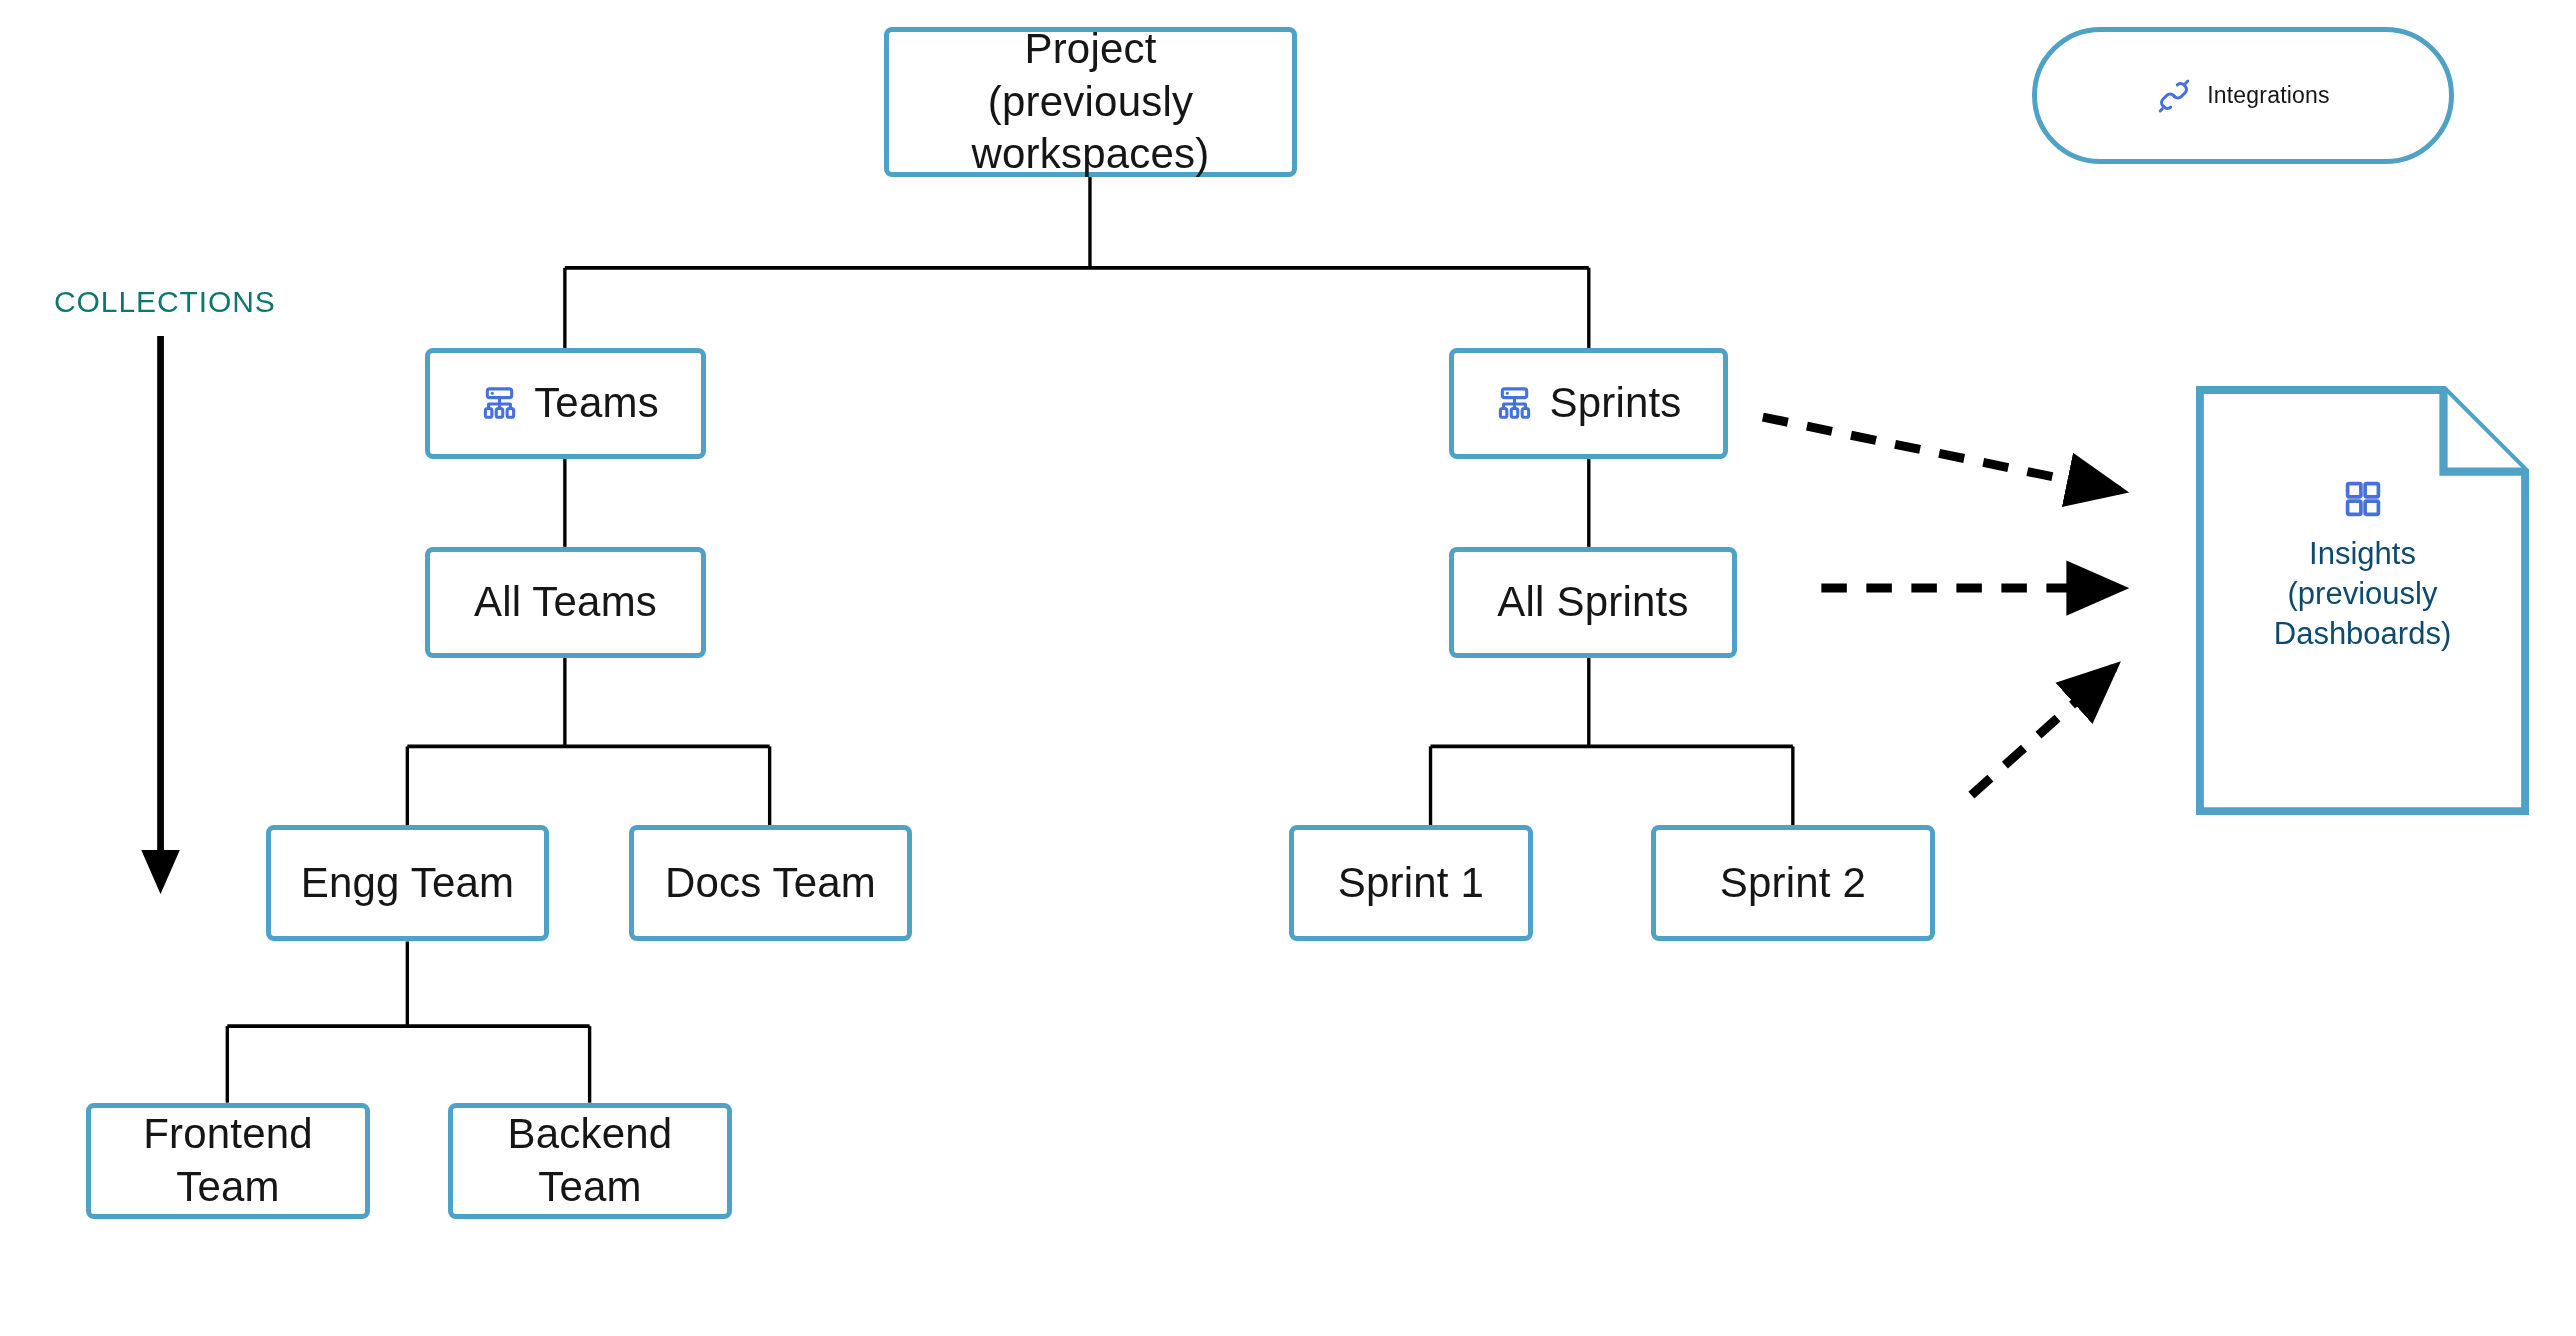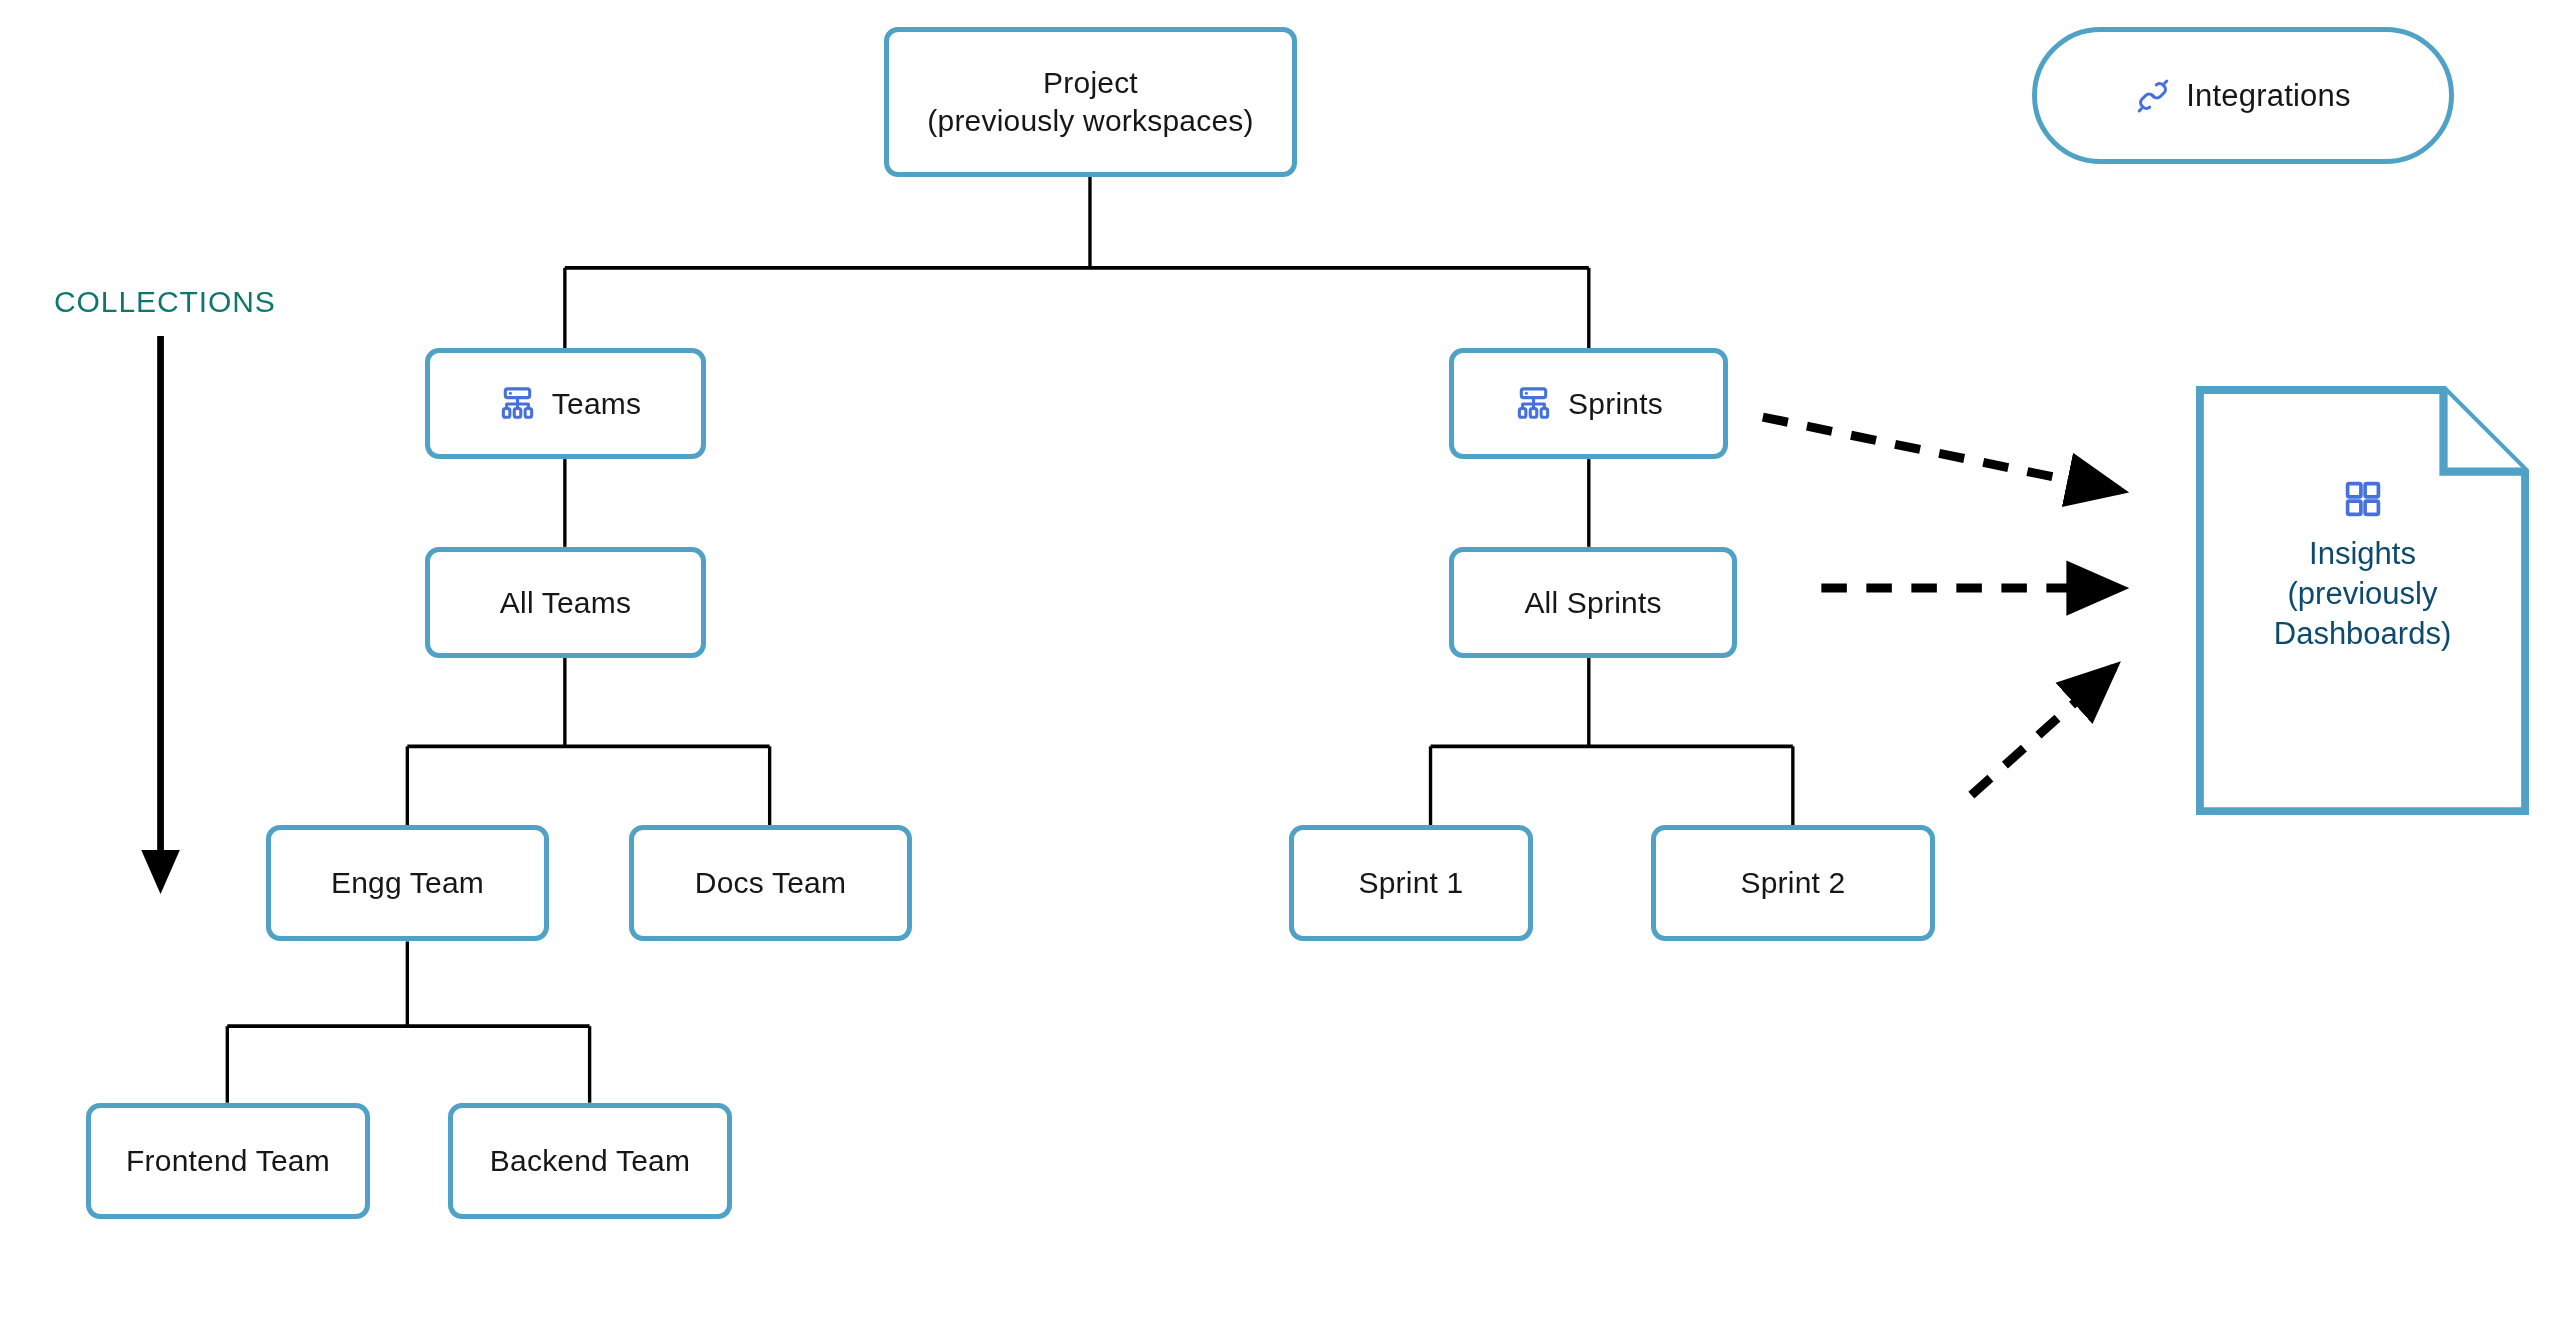--- a/index.html
+++ b/index.html
@@ -27,26 +27,26 @@
     height: 1336px;
     pointer-events: none;
   }
 
   
   .node {
     position: absolute;
     box-sizing: border-box;
     background: #ffffff;
     border: 5.3px solid #4FA2C6;
-    border-radius: 14px;
+    border-radius: 8px;
     display: flex;
     align-items: center;
     justify-content: center;
     color: #161616;
-    font-size: 30px;
+    font-size: 42px;
     line-height: 1.26;
     text-align: center;
     font-weight: 400;
     letter-spacing: 0.2px;
   }
   .node .label { white-space: pre-line; }
 
   .node.with-icon {
     flex-direction: row;
     gap: 15px;
@@ -62,21 +62,21 @@
   #node-docs      { left: 629px;  top: 825px; width: 283px;  height: 116px; }
   #node-sprint1   { left: 1289px; top: 825px; width: 244px;  height: 116px; justify-content: center; }
   #node-sprint2   { left: 1651px; top: 825px; width: 284px;  height: 116px; }
   #node-frontend  { left: 86px;  top: 1103px; width: 284px;  height: 116px; }
   #node-backend   { left: 448px;  top: 1103px; width: 284px;  height: 116px; }
 
   
   #node-integrations {
     left: 2032px; top: 27px; width: 422px; height: 137px;
     border-radius: 69px;
-    font-size: 31px;
+    font-size: 23px;
   }
 
   
   #collections-label {
     position: absolute;
     left: 54px;
     top: 285px;
     font-size: 30px;
     color: #0f766e;
     letter-spacing: 0.9px;

